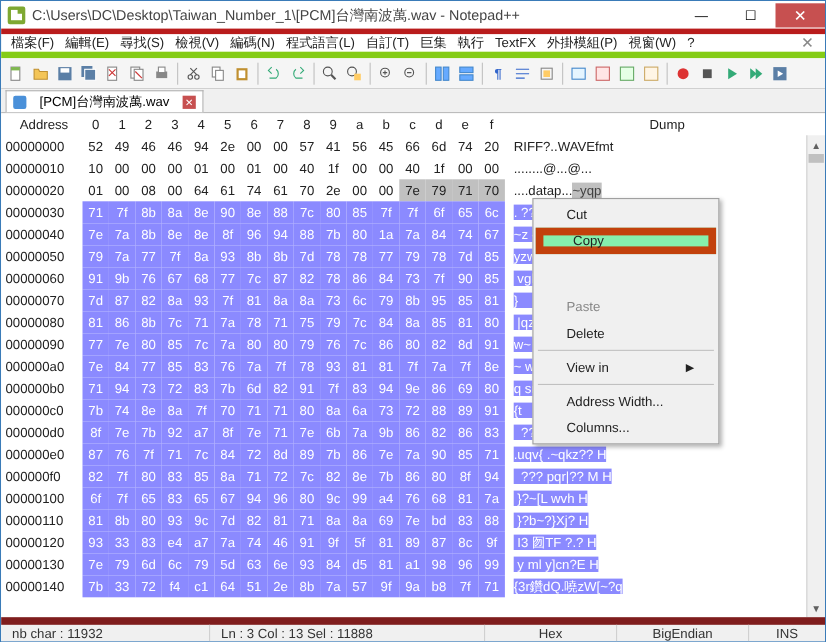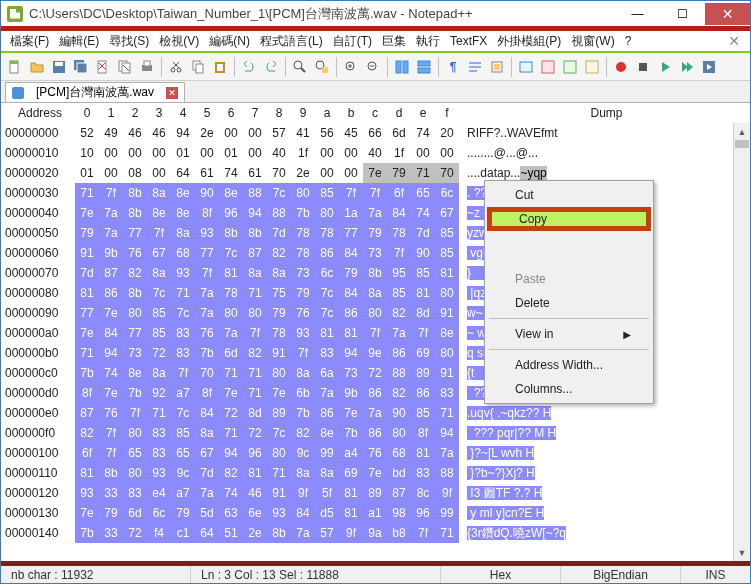--- a/index.html
+++ b/index.html
@@ -3,21 +3,21 @@
 <meta charset="utf-8">
 <style>
 * { margin:0; padding:0; box-sizing:border-box; font-family:"Segoe UI",Tahoma,sans-serif; font-size:12px; }
 body { background:#fff; width:751px; height:584px; overflow:hidden; border:1px solid #3a7bb8; display:flex; flex-direction:column; }
 .titlebar { height:30px; background:#fff; display:flex; align-items:center; padding-left:6px; border-bottom:5px solid #b91c1c; }
 .titlebar .title { flex:1; color:#444; font-size:13px; white-space:nowrap; overflow:hidden; }
 .titlebar .btn { width:45px; height:22px; display:flex; align-items:center; justify-content:center; color:#000; font-family:Arial; }
 .titlebar .close { background:#c75050; color:#fff; font-size:14px; }
 .appicon { width:16px; height:16px; margin-right:6px; background:#7ea832; border-radius:2px; position:relative; }
 .appicon::after { content:""; position:absolute; left:3px; top:3px; width:10px; height:10px; background:#fff; clip-path:polygon(0 0,60% 0,60% 40%,100% 40%,100% 100%,0 100%); }
-.menubar { height:22px; display:flex; align-items:center; padding:0 4px; gap:0; border-bottom:2px solid #84cc16; }
+.menubar { height:22px; display:flex; align-items:center; padding:0 4px; gap:0; border-bottom:6px solid #84cc16; }
 .menubar .item { padding:2px 5px; color:#222; cursor:default; }
 .menubar .close-x { margin-left:auto; color:#888; font-size:14px; padding:0 6px; }
 .toolbar { height:28px; display:flex; align-items:center; padding:1px 4px; gap:2px; border-bottom:1px solid #d0d0d0; background:#f5f5f5; }
 .tb { width:20px; height:20px; display:flex; align-items:center; justify-content:center; border:1px solid transparent; font-size:12px; }
 .sep { width:1px; height:20px; background:#c0c0c0; margin:0 2px; }
 .tabbar { height:22px; background:#f0f0f0; display:flex; align-items:flex-end; padding:0 4px; border-bottom:1px solid #b0b0b0; }
 .tab { height:20px; background:#fff; border:1px solid #b0b0b0; border-bottom:none; padding:0 6px; display:flex; align-items:center; gap:12px; font-size:11px; }
 .tab .dot { width:12px; height:12px; background:#4a90d9; border-radius:2px; }
 .tab .x { width:12px; height:12px; background:#c75050; color:#fff; display:flex; align-items:center; justify-content:center; font-size:9px; }
 .editor { flex:1; overflow:hidden; font-family:"Courier New",monospace; font-size:12.5px; line-height:20px; position:relative; background:#fff; color:#222; }
@@ -26,30 +26,30 @@
 .addr-col { width:70px; }
 .byte-col { width:24px; }
 .dump-col { flex:1; padding-left:8px; text-align:center; }
 .hex-row { display:flex; padding:0 4px; height:20px; align-items:flex-start; }
 .hex-row .addr { width:70px; color:#222; }
 .hex-row .byte { width:24px; text-align:center; }
 .hex-row .dump { flex:1; padding-left:8px; white-space:pre; }
 .sel { background:#8b8aff; color:#fff; }
 .sel-current { background:#c0c0c0; color:#222; }
 .dump-sel { background:#8b8aff; color:#fff; }
-.dump-cur { background:#c0c0c0; color:#000000; }
+.dump-cur { background:#c0c0c0; color:#404040; }
 .scrollbar { position:absolute; right:0; top:20px; bottom:0; width:17px; background:#f0f0f0; border-left:1px solid #d0d0d0; }
 .scrollbar .arrow { height:17px; display:flex; align-items:center; justify-content:center; color:#606060; font-size:9px; }
 .scrollbar .thumb { position:absolute; top:17px; left:1px; right:1px; height:8px; background:#c0c0c0; }
-.statusbar { height:22px; background:#f0f0f0; border-top:5px solid #7f1d1d; display:flex; align-items:center; font-size:11px; color:#333; }
+.statusbar { height:22px; background:#f0f0f0; border-top:7px solid #7f1d1d; display:flex; align-items:center; font-size:11px; color:#333; }
 .statusbar .cell { padding:0 10px; border-right:1px solid #d0d0d0; height:100%; display:flex; align-items:center; }
 .ctxmenu { position:absolute; left:484px; top:180px; width:170px; background:#f0f0f0; border:1px solid #a0a0a0; box-shadow:2px 2px 4px rgba(0,0,0,.3); z-index:10; padding:2px; }
 .ctxmenu .ci { height:24px; display:flex; align-items:center; padding:0 20px 0 28px; color:#222; }
 .ctxmenu .ci.disabled { color:#888;margin-top:36px; }
-.ctxmenu .ci.hover { background:#bef264; border:5px solid #c2410c; padding:0 34px 0 27px; }
+.ctxmenu .ci.hover { background:#86efac; border:7px solid #c2410c; padding:0 34px 0 27px; }
 .ctxmenu .csep { height:1px; background:#c0c0c0; margin:3px 2px; }
 .ctxmenu .arrow-r { margin-left:auto; font-size:10px; }
 svg { width:16px; height:16px; }
 </style>
 </head>
 <body>
 
 <div class="titlebar">
   <div class="appicon"></div>
   <div class="title">C:\Users\DC\Desktop\Taiwan_Number_1\[PCM]台灣南波萬.wav - Notepad++</div>

